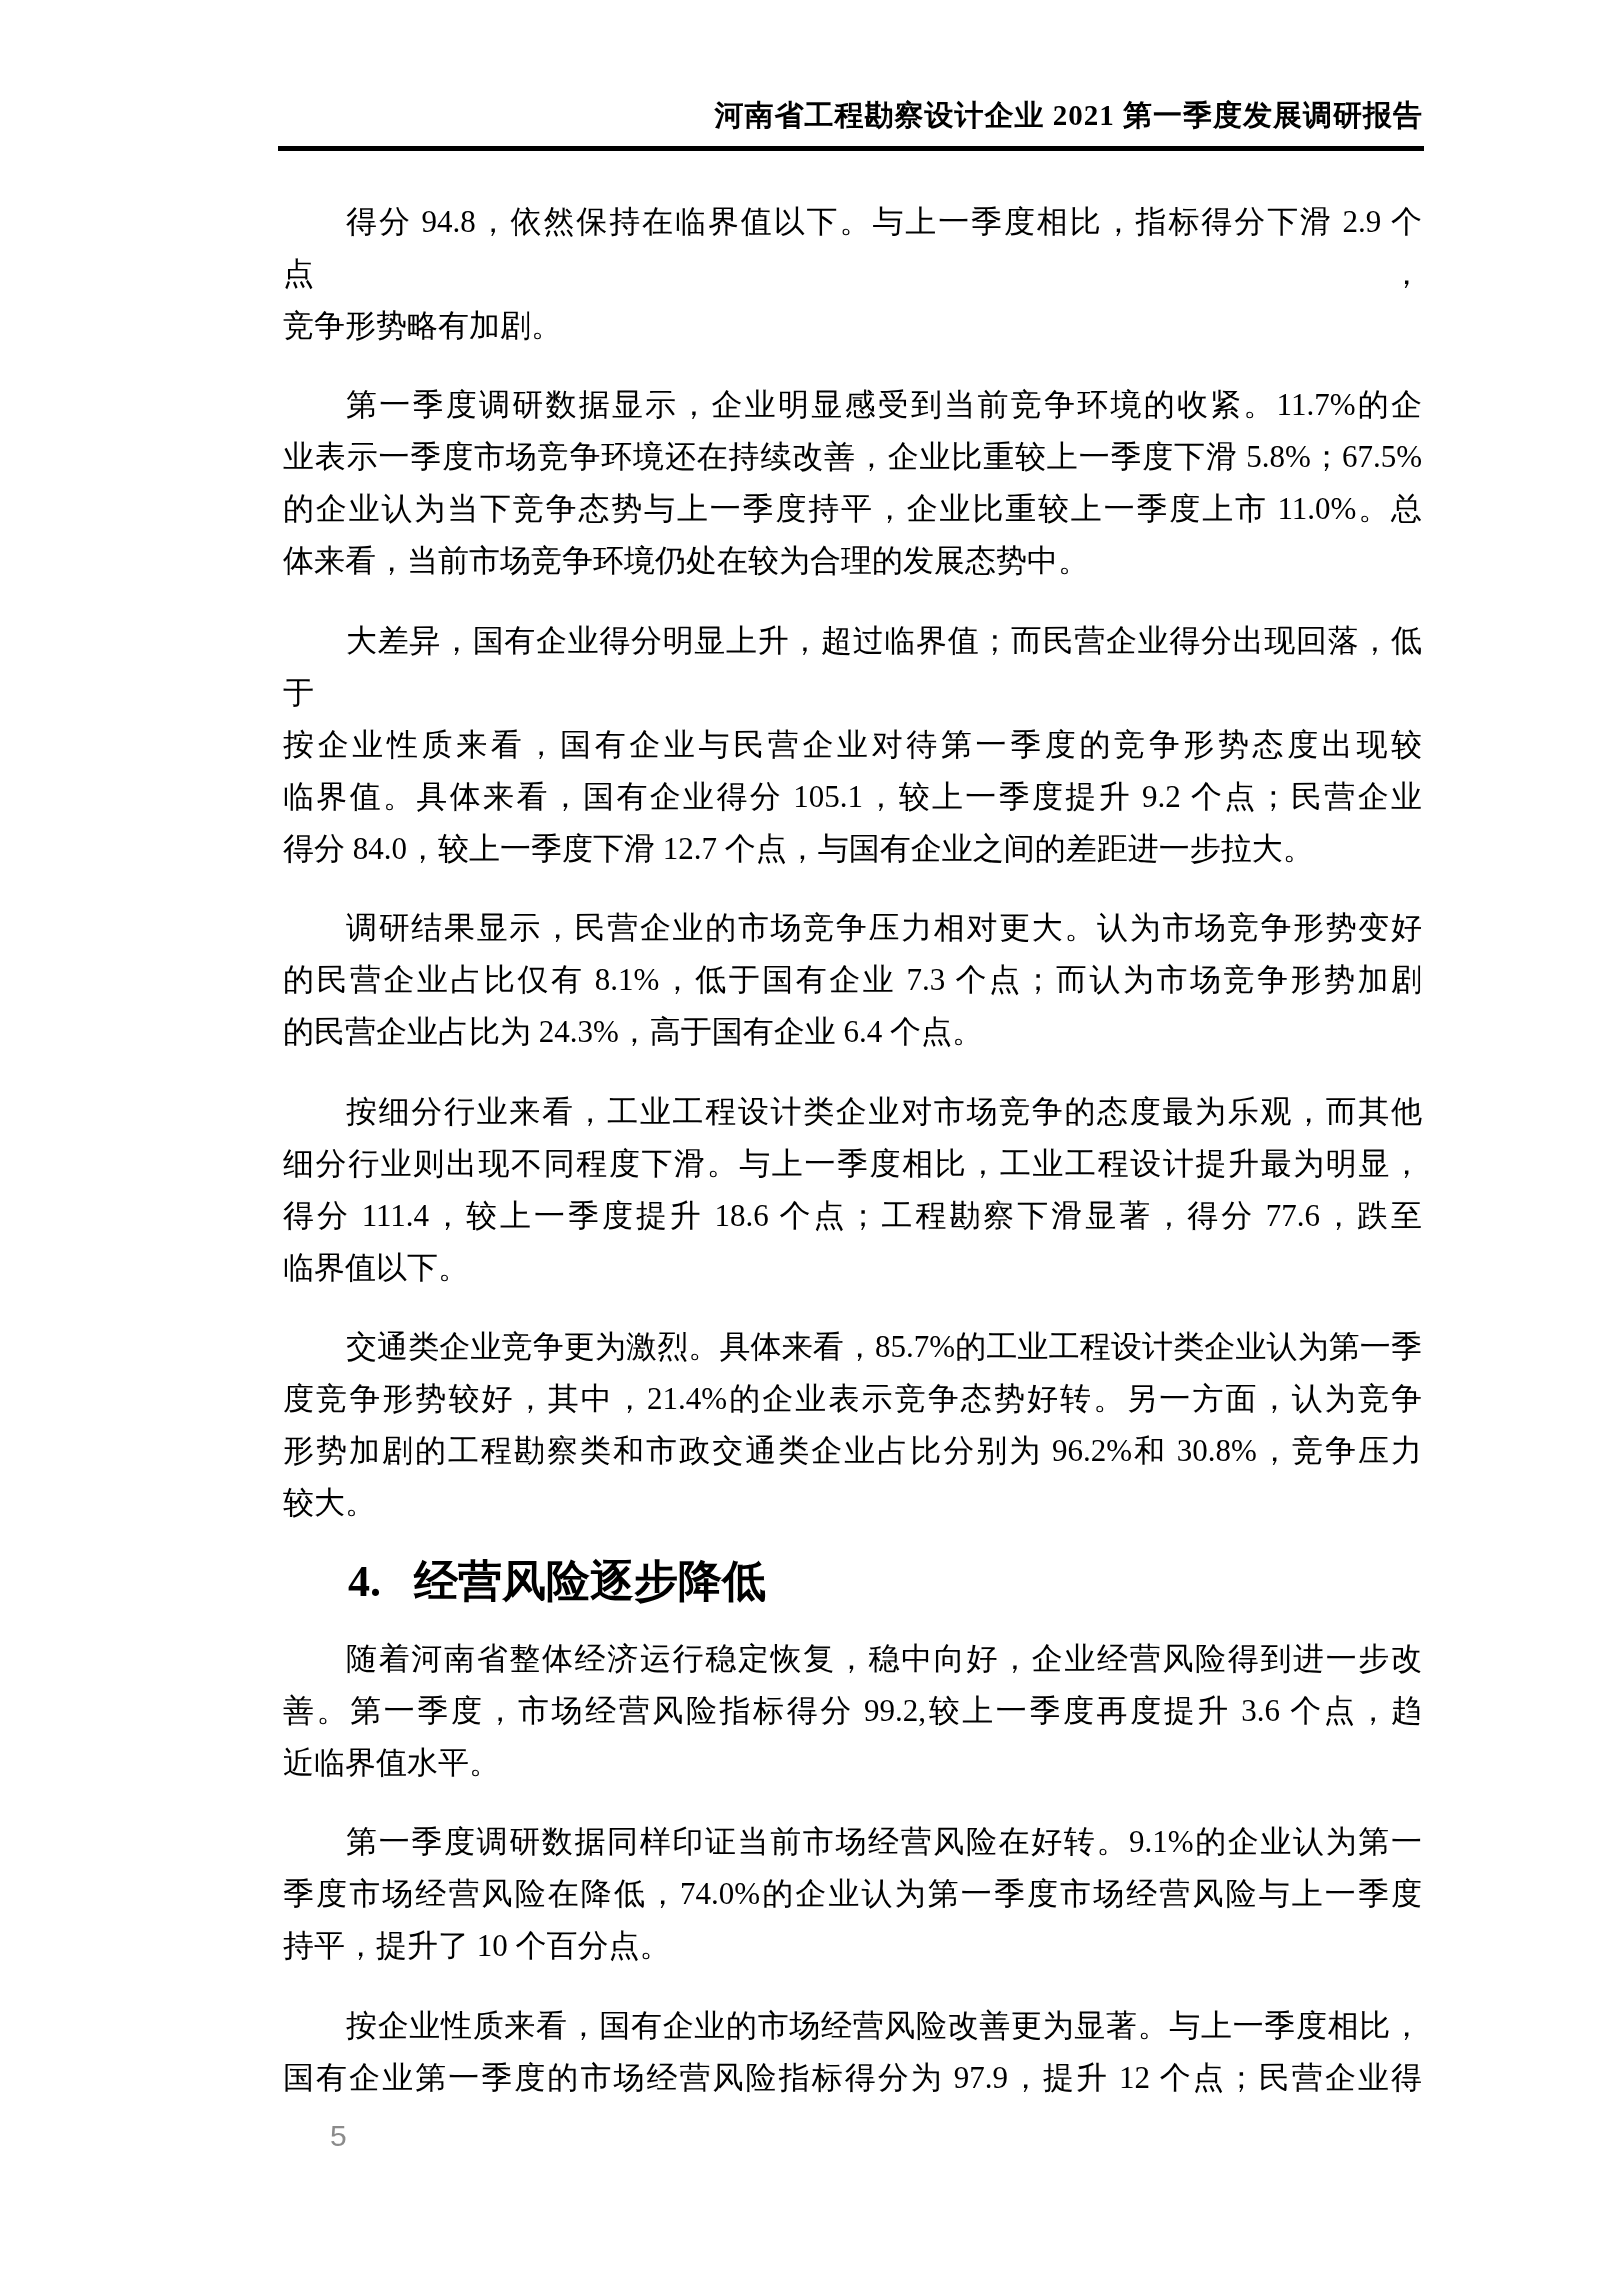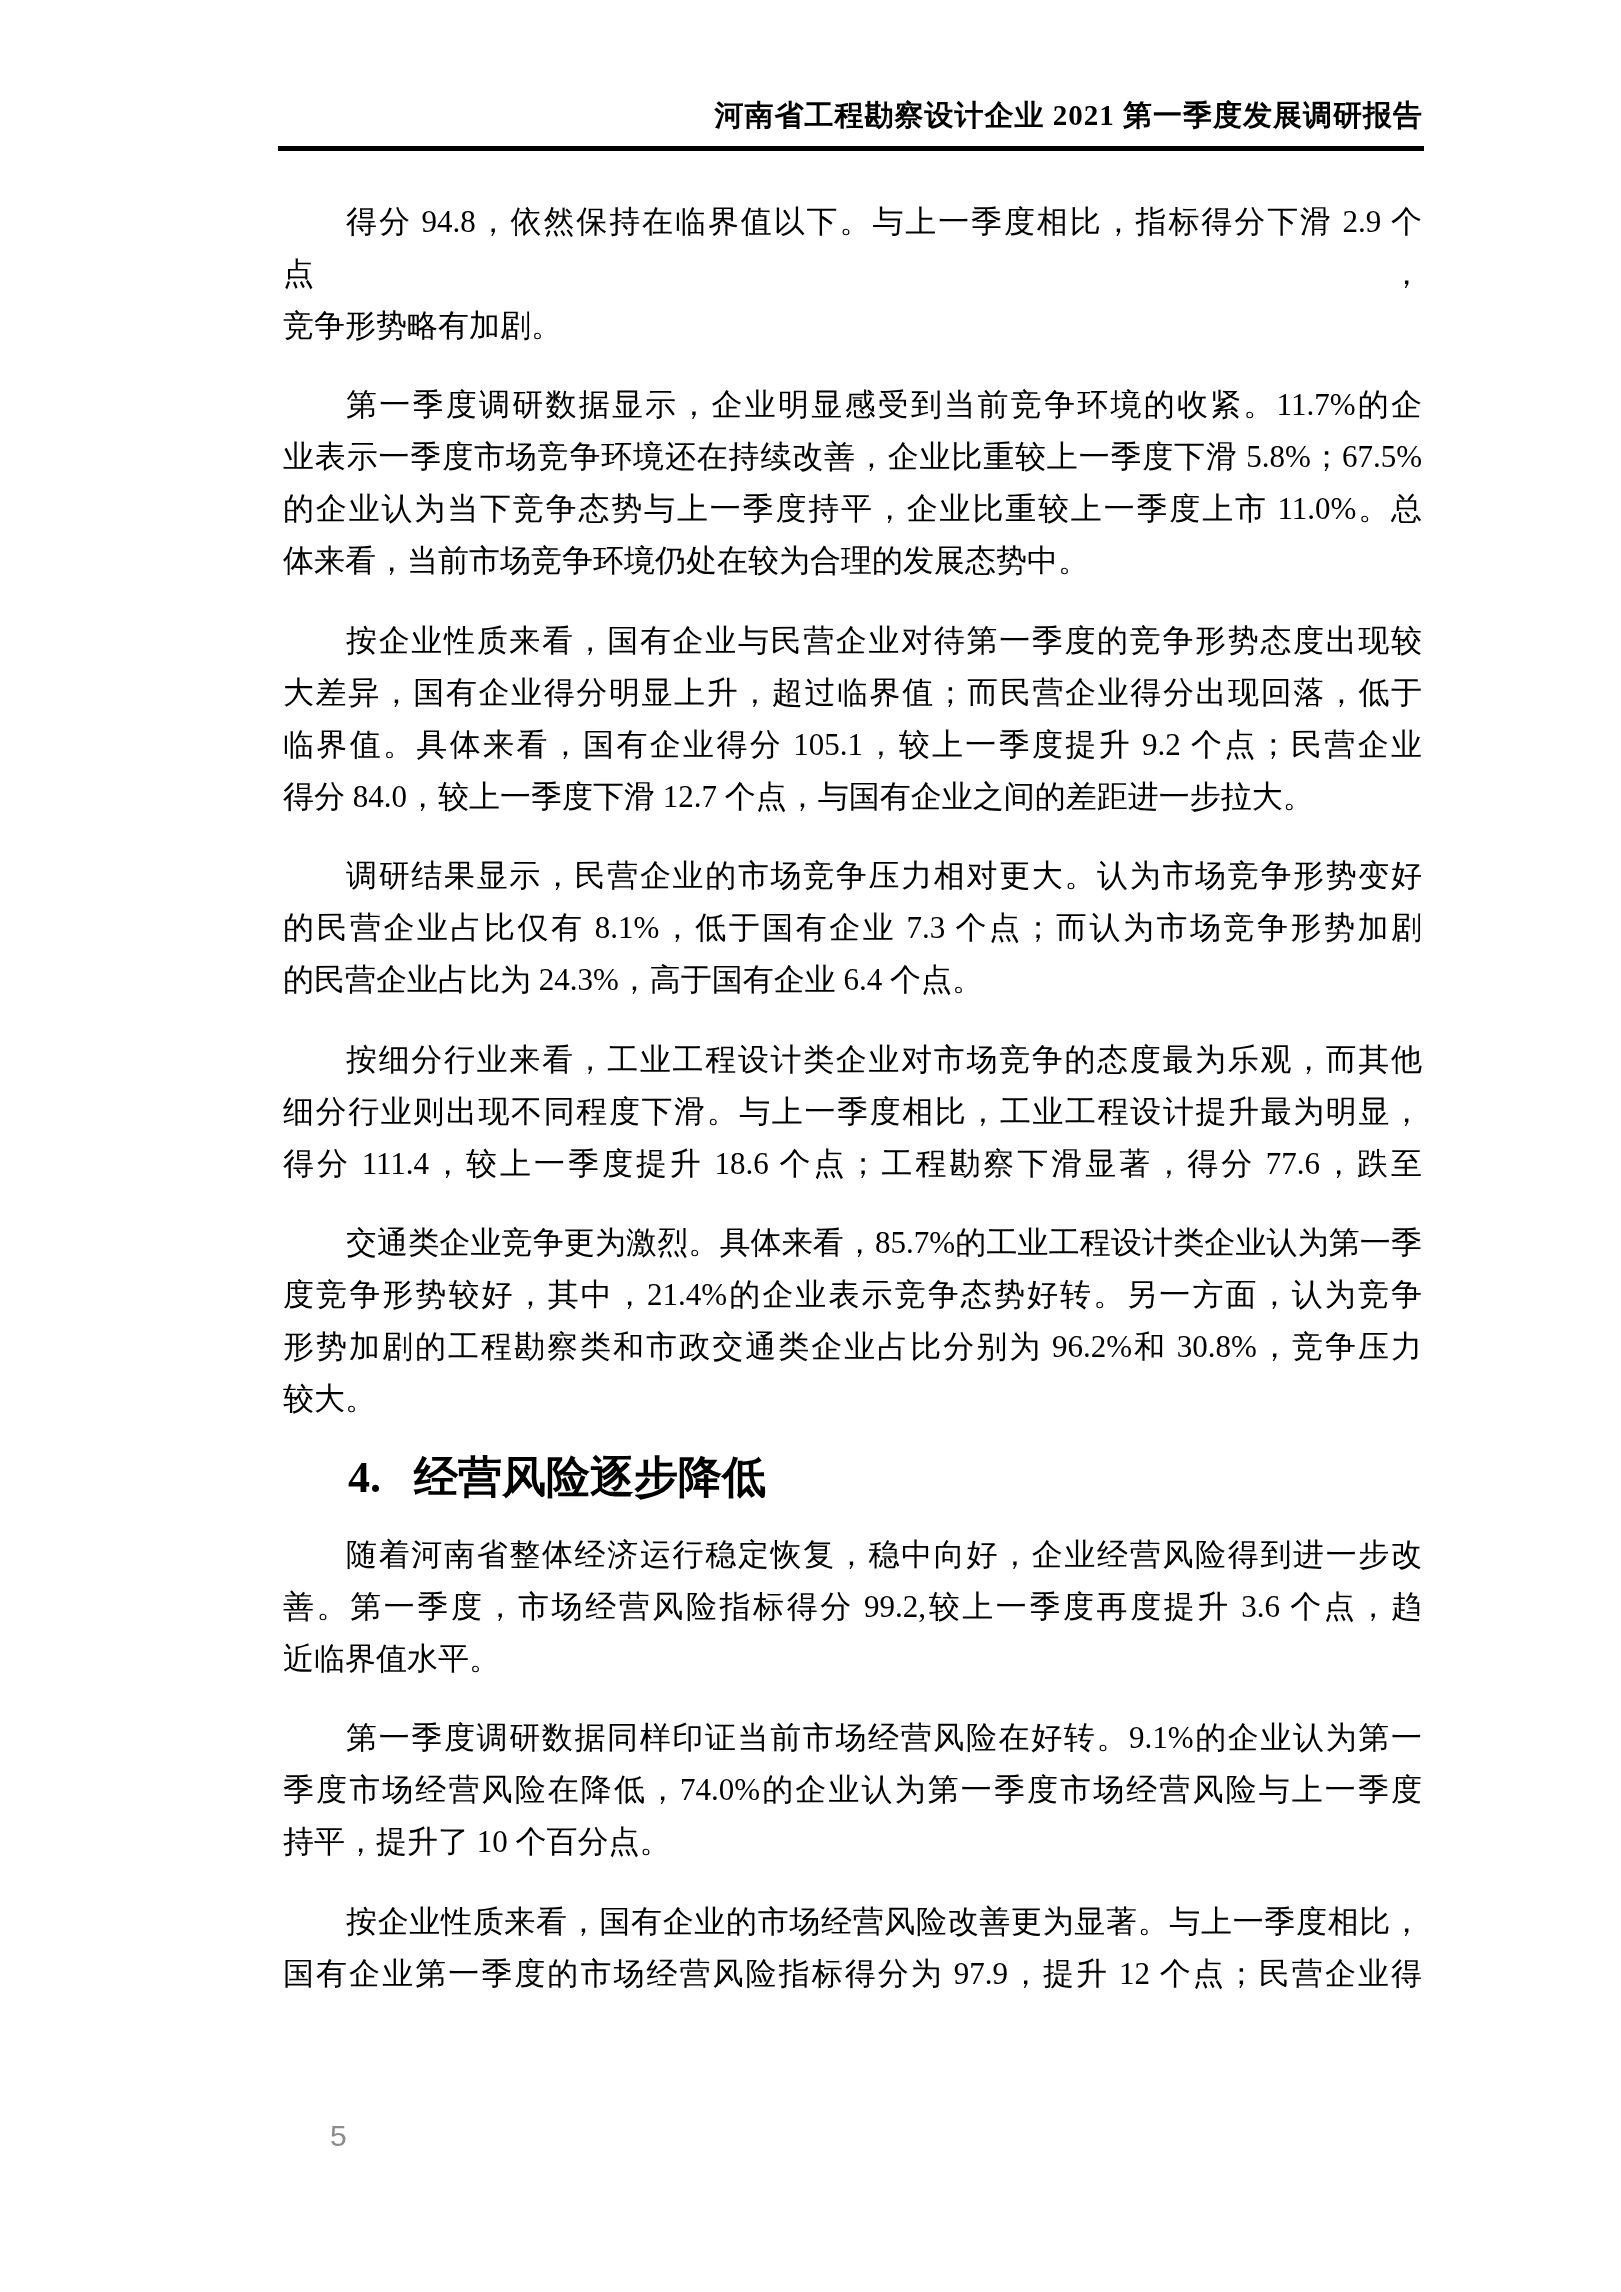--- a/index.html
+++ b/index.html
@@ -74,34 +74,35 @@
         <div class="line">得分 94.8，依然保持在临界值以下。与上一季度相比，指标得分下滑 2.9 个点，</div>
         <div class="line last">竞争形势略有加剧。</div>
       </div>
       <div class="para">
         <div class="line">第一季度调研数据显示，企业明显感受到当前竞争环境的收紧。11.7%的企</div>
         <div class="line">业表示一季度市场竞争环境还在持续改善，企业比重较上一季度下滑 5.8%；67.5%</div>
         <div class="line">的企业认为当下竞争态势与上一季度持平，企业比重较上一季度上市 11.0%。总</div>
         <div class="line last">体来看，当前市场竞争环境仍处在较为合理的发展态势中。</div>
       </div>
       <div class="para">
+        <div class="line">大差异，国有企业得分明显上升，超过临界值；而民营企业得分出现回落，低于</div>
         <div class="line">按企业性质来看，国有企业与民营企业对待第一季度的竞争形势态度出现较</div>
-        <div class="line">大差异，国有企业得分明显上升，超过临界值；而民营企业得分出现回落，低于</div>
         <div class="line">临界值。具体来看，国有企业得分 105.1，较上一季度提升 9.2 个点；民营企业</div>
         <div class="line last">得分 84.0，较上一季度下滑 12.7 个点，与国有企业之间的差距进一步拉大。</div>
       </div>
       <div class="para">
         <div class="line">调研结果显示，民营企业的市场竞争压力相对更大。认为市场竞争形势变好</div>
         <div class="line">的民营企业占比仅有 8.1%，低于国有企业 7.3 个点；而认为市场竞争形势加剧</div>
         <div class="line last">的民营企业占比为 24.3%，高于国有企业 6.4 个点。</div>
       </div>
       <div class="para">
         <div class="line">按细分行业来看，工业工程设计类企业对市场竞争的态度最为乐观，而其他</div>
         <div class="line">细分行业则出现不同程度下滑。与上一季度相比，工业工程设计提升最为明显，</div>
         <div class="line">得分 111.4，较上一季度提升 18.6 个点；工程勘察下滑显著，得分 77.6，跌至</div>
+        <div class="line last">临界值以下。</div>
       </div>
       <div class="para">
         <div class="line">交通类企业竞争更为激烈。具体来看，85.7%的工业工程设计类企业认为第一季</div>
         <div class="line">度竞争形势较好，其中，21.4%的企业表示竞争态势好转。另一方面，认为竞争</div>
         <div class="line">形势加剧的工程勘察类和市政交通类企业占比分别为 96.2%和 30.8%，竞争压力</div>
         <div class="line last">较大。</div>
       </div>
       <div class="heading"><span class="h-num">4.</span><span>经营风险逐步降低</span></div>
       <div class="para">
         <div class="line">随着河南省整体经济运行稳定恢复，稳中向好，企业经营风险得到进一步改</div>

